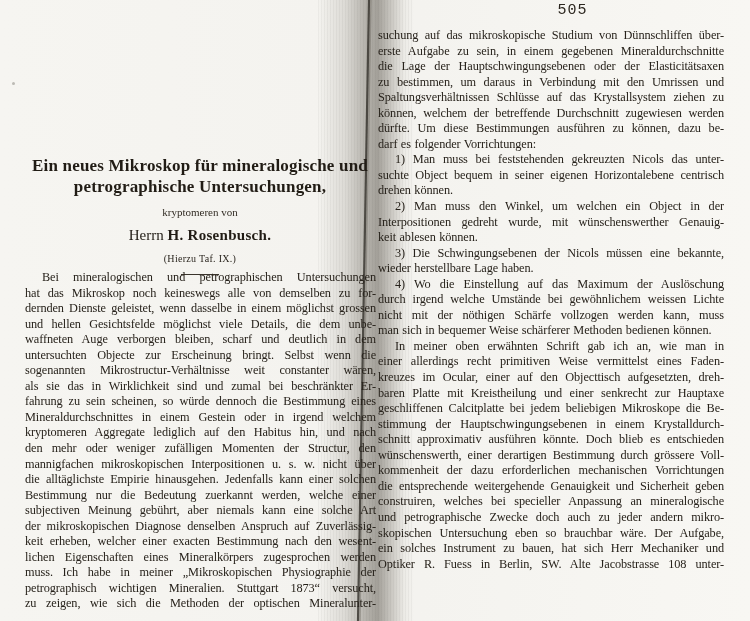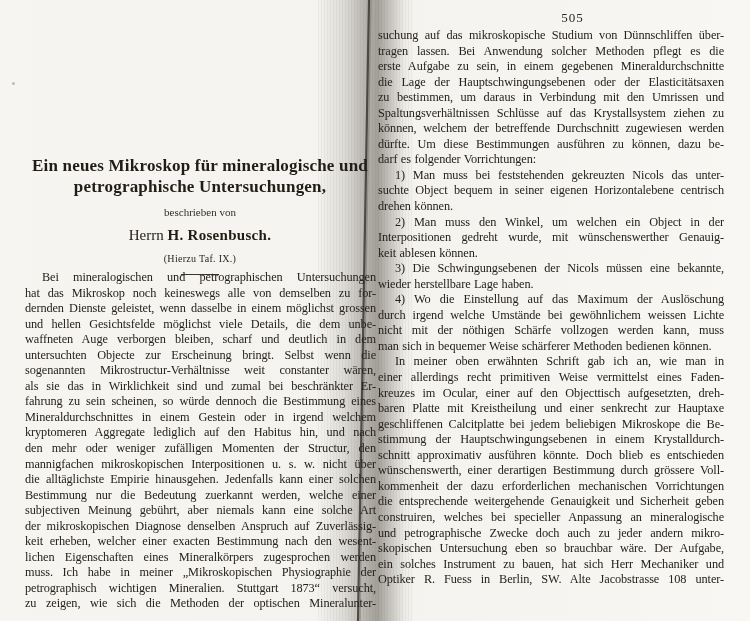--- a/index.html
+++ b/index.html
@@ -20,22 +20,22 @@
         rgba(158,154,146,.28) 28%,
         rgba(142,138,130,.62) 50%,
         rgba(132,128,120,.72) 62%,
         rgba(160,156,148,.45) 78%,
         rgba(200,197,190,.18) 90%,
         rgba(0,0,0,0) 100%);
   }
   .crease{position:absolute;top:0;left:0;pointer-events:none;}
   .speck{position:absolute;left:12px;top:82px;width:3px;height:3px;border-radius:50%;background:rgba(80,76,70,.35);}
   .pageno{
-    position:absolute;top:10px;left:400px;width:345px;
-    text-align:center;font-size:13px;letter-spacing:1px;color:#2b261f;
+    position:absolute;top:2px;left:400px;width:345px;
+    text-align:center;font-size:15px;letter-spacing:1px;color:#2b261f;font-family:Liberation Mono, monospace;
   }
   .title-block{position:absolute;left:22px;top:155px;width:356px;text-align:center;}
   .title-l{font-size:17px;font-weight:bold;line-height:21px;letter-spacing:.2px;color:#211c15;}
   .byline{margin-top:9px;font-size:11px;color:#332d25;}
   .author{margin-top:9px;font-size:15px;color:#211c15;}
   .author .name{font-weight:bold;letter-spacing:.3px;}
   .plate{margin-top:9px;font-size:10px;font-weight:normal;letter-spacing:.3px;color:#2b261f;}
   .rule{margin:10px auto 0 auto;width:38px;border:0;border-top:1.4px solid #3a342c;}
   .col{position:absolute;font-size:12.3px;}
   .left-body{left:25px;top:270px;width:351px;}
@@ -59,21 +59,21 @@
     <line x1="369" y1="0" x2="358" y2="621" stroke="#33302a" stroke-width="2.2" opacity="0.8"></line>
     <line x1="371" y1="0" x2="360" y2="621" stroke="#5a554c" stroke-width="1.4" opacity="0.35"></line>
   </svg>
   <div class="speck"></div>
 
   <div class="pageno">505</div>
 
   <div class="title-block">
     <div class="title-l">Ein neues Mikroskop für mineralogische und</div>
     <div class="title-l">petrographische Untersuchungen,</div>
-    <div class="byline">beschrieben von</div>
+    <div class="byline">kryptomeren von</div>
     <div class="author"><span>Herrn </span><span class="name">H. Rosenbusch.</span></div>
     <div class="plate">(Hierzu Taf. IX.)</div>
     <hr class="rule">
   </div>
 
   <div class="col left-body">
 
   <div class="line indent">Bei mineralogischen und petrographischen Untersuchungen</div>
       <div class="line">hat das Mikroskop noch keineswegs alle von demselben zu for-</div>
       <div class="line">dernden Dienste geleistet, wenn dasselbe in einem möglichst grossen</div>
@@ -94,21 +94,20 @@
       <div class="line">keit erheben, welcher einer exacten Bestimmung nach den wesent-</div>
       <div class="line">lichen Eigenschaften eines Mineralkörpers zugesprochen werden</div>
       <div class="line">muss.  Ich habe in meiner „Mikroskopischen Physiographie der</div>
       <div class="line">petrographisch wichtigen Mineralien.  Stuttgart 1873“ versucht,</div>
       <div class="line">zu zeigen, wie sich die Methoden der optischen Mineralunter-</div>
     </div>
 
   <div class="col right-body">
 
   <div class="line">suchung auf das mikroskopische Studium von Dünnschliffen über-</div>
-      <div class="line">tragen lassen.  Bei Anwendung solcher Methoden pflegt es die</div>
       <div class="line">erste Aufgabe zu sein, in einem gegebenen Mineraldurchschnitte</div>
       <div class="line">die Lage der Hauptschwingungsebenen oder der Elasticitätsaxen</div>
       <div class="line">zu bestimmen, um daraus in Verbindung mit den Umrissen und</div>
       <div class="line">Spaltungsverhältnissen Schlüsse auf das Krystallsystem ziehen zu</div>
       <div class="line">können, welchem der betreffende Durchschnitt zugewiesen werden</div>
       <div class="line">dürfte.  Um diese Bestimmungen ausführen zu können, dazu be-</div>
       <div class="line end">darf es folgender Vorrichtungen:</div>
       <div class="line indent">1) Man muss bei feststehenden gekreuzten Nicols das unter-</div>
       <div class="line">suchte Object bequem in seiner eigenen Horizontalebene centrisch</div>
       <div class="line end">drehen können.</div>

